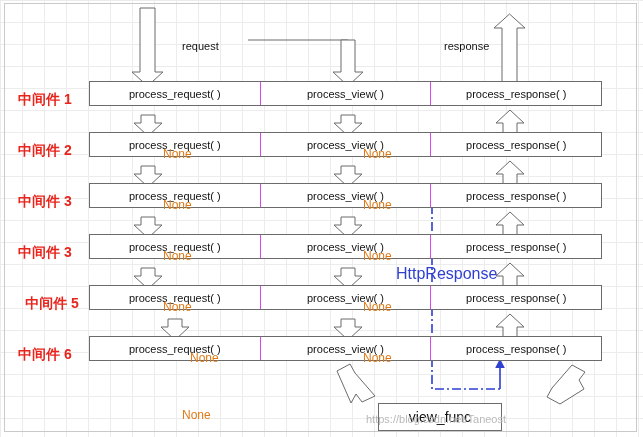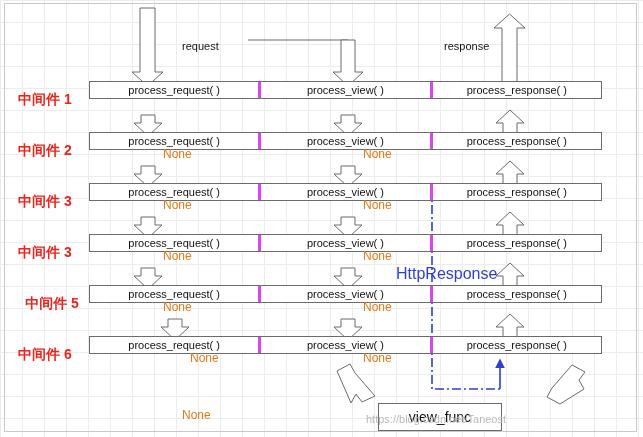--- a/index.html
+++ b/index.html
@@ -18,33 +18,33 @@
     background-size:22px 22px;
     background-position:0 0;
   }
   .frame{
     position:absolute;left:4px;top:3px;width:633px;height:429px;
     border:1px solid #c9c9c9;
     box-sizing:border-box;
   }
   .row{
     position:absolute;
-    left:89px;width:513px;height:18px;
+    left:89px;width:513px;height:25px;
     border:1px solid #6b6b6b;
     box-sizing:border-box;
     background:#ffffff;
     display:flex;
   }
   .cell{
     flex:1;
     display:flex;align-items:center;justify-content:center;
     font-size:11px;color:#111;
     position:relative;
   }
-  .cell + .cell{border-left:3px solid #d946ef;}
+  .cell + .cell{border-left:1px solid #d946ef;}
   .mwlabel{
     position:absolute;left:18px;
     font-size:14px;font-weight:bold;color:#e8241c;
     width:68px;text-align:left;
   }
   .none{
     position:absolute;
     font-size:12px;color:#e07a18;margin-top:33px;
   }
   .txt-blue{

